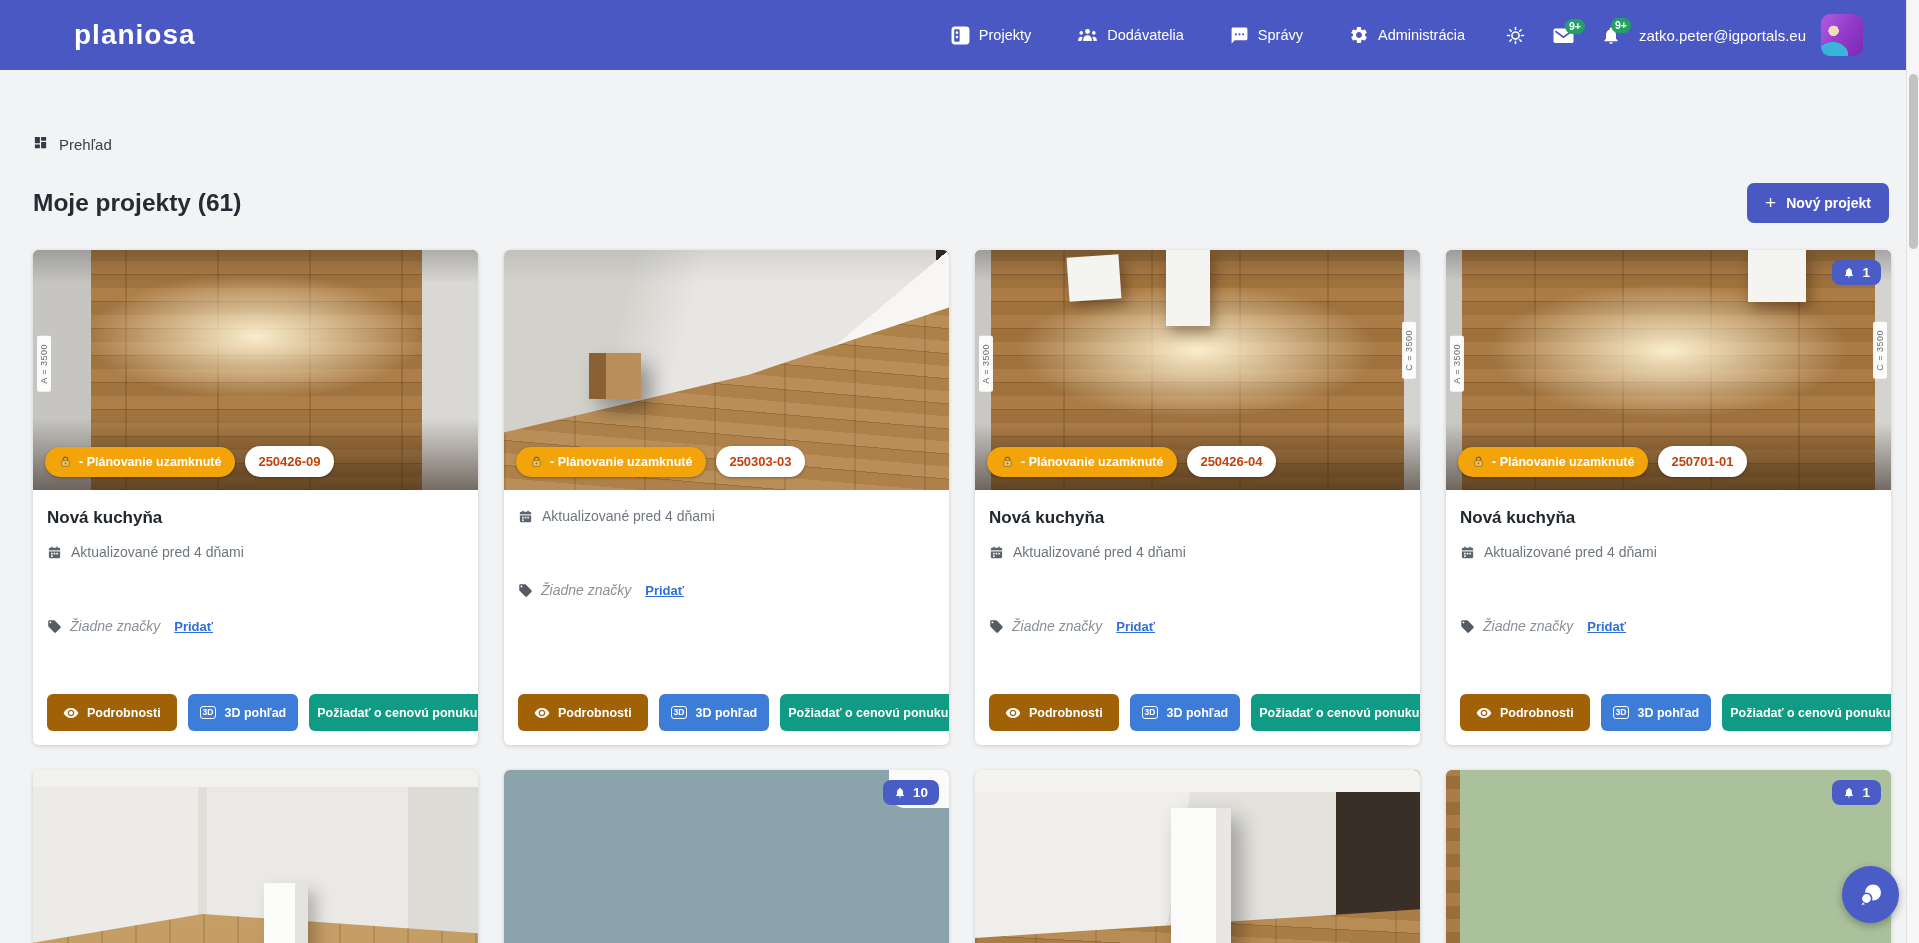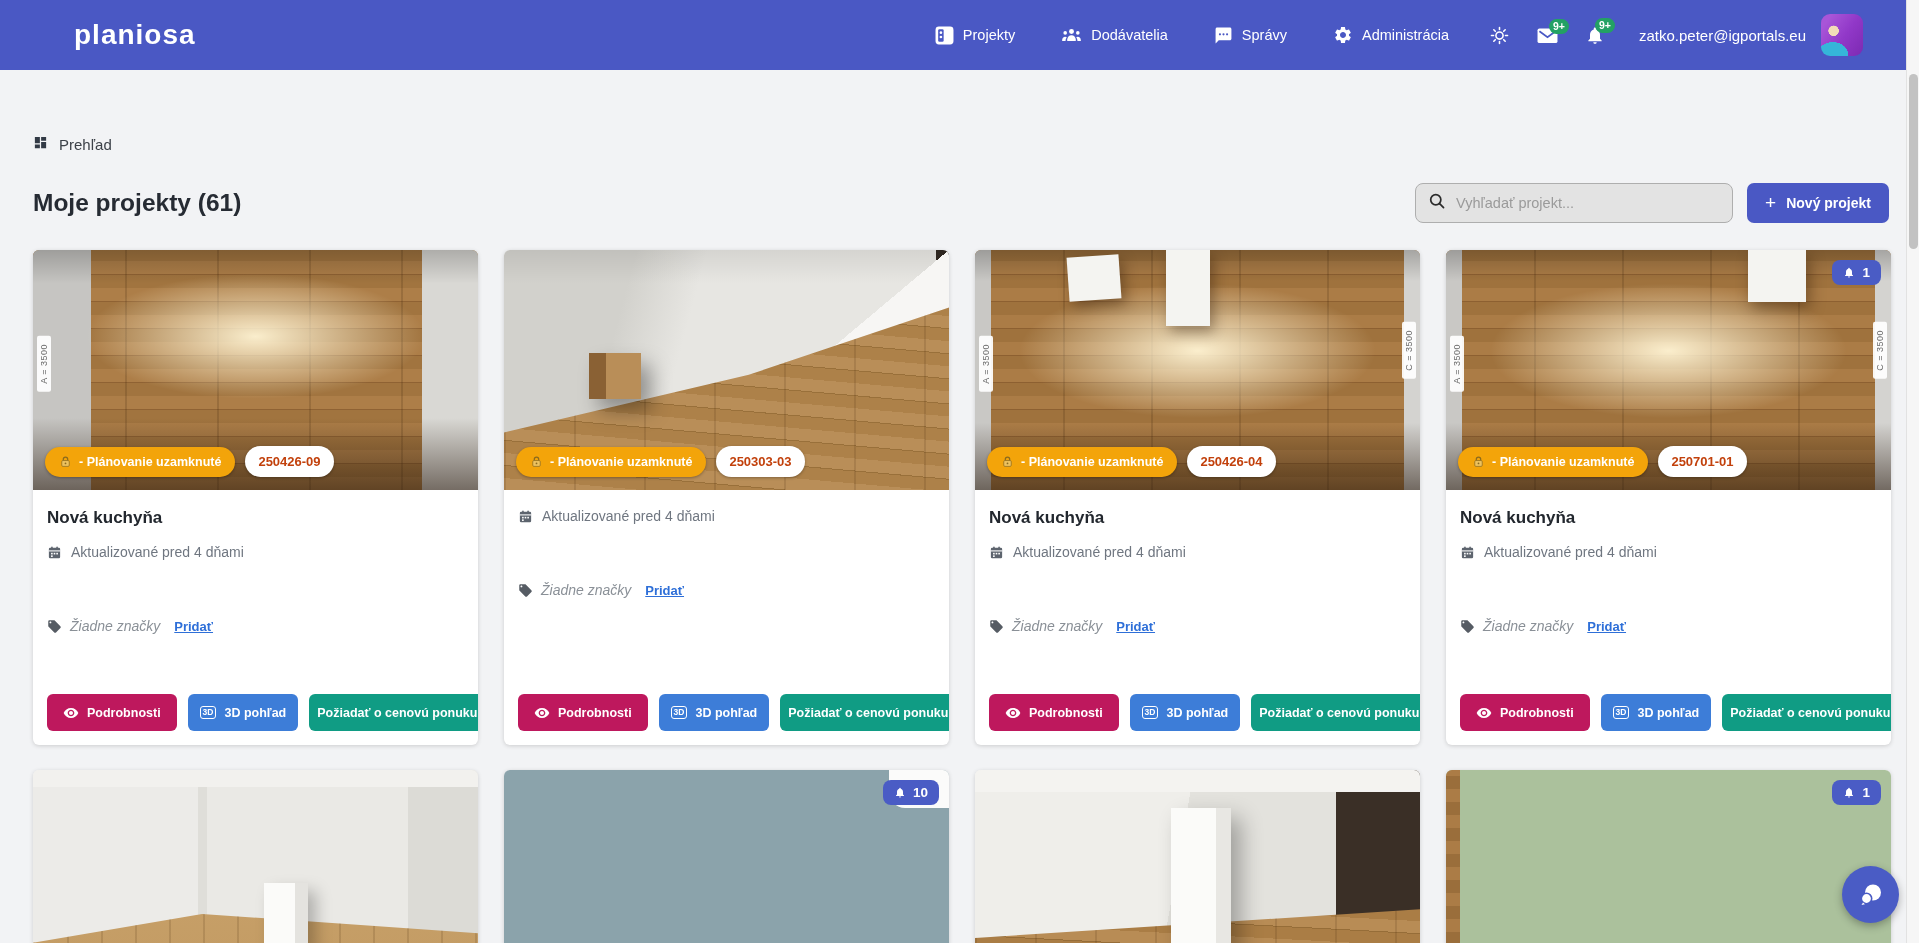--- a/index.html
+++ b/index.html
@@ -10,21 +10,21 @@
   .navbar { height:70px; background:#4a58c4; display:flex; align-items:center;
     padding:0 56px 0 74px; position:relative; }
   .logo { color:#fff; font-size:28px; font-weight:600; letter-spacing:1px; }
   .nav-menu { display:flex; align-items:center; gap:46px; margin-left:auto; }
   .nav-item { display:flex; align-items:center; gap:9px; color:#fff; font-size:14.5px; cursor:pointer; }
   .nav-item svg { display:block; }
   .nav-icons { display:flex; align-items:center; gap:26px; margin-left:40px; }
   .icon-wrap { position:relative; cursor:pointer; display:flex; }
   .nav-badge { position:absolute; top:-7px; right:-10px; background:#23a164; color:#fff;
     font-size:10.5px; font-weight:700; padding:2px 4px; border-radius:9px; line-height:1.1; }
-  .nav-email { color:#fff; font-size:15px; margin-left:34px; cursor:pointer; }
+  .nav-email { color:#fff; font-size:15px; margin-left:18px; cursor:pointer; }
   .avatar { width:42px; height:42px; border-radius:9px; margin-left:15px; cursor:pointer;
     background:
       radial-gradient(circle at 30% 40%, #f2dcb8 0 13%, rgba(242,220,184,0) 14%),
       radial-gradient(ellipse 60% 48% at 28% 96%, #35b6d9 0 60%, rgba(53,182,217,0) 61%),
       linear-gradient(125deg, #a855d8 15%, #9138c8 55%, #7c2ab2 100%); }
 
   
   .scrollbar { position:fixed; top:0; right:0; width:13px; height:943px; background:#f6f6f6;
     border-left:1px solid #e2e2e2; z-index:60; }
   .scroll-thumb { position:absolute; top:74px; left:2px; width:9px; height:175px;
@@ -68,21 +68,21 @@
   .card-body { padding:18px 14px 14px; height:255px; display:flex; flex-direction:column; }
   .card-title { font-size:17px; font-weight:700; color:#22272e; margin-bottom:16px; }
   .card-meta { display:flex; align-items:center; gap:9px; color:#6f7680; font-size:14px; }
   .tags-row { margin-top:58px; display:flex; align-items:center; }
   .no-tags { font-style:italic; color:#8a9097; font-size:14px; margin-left:8px; }
   .add-tag { color:#2e6fd8; font-size:13px; font-weight:700; text-decoration:underline; margin-left:14px; cursor:pointer; }
   .actions { margin-top:auto; display:flex; gap:11px; }
   .btn { height:37px; border:none; border-radius:6px; color:#fff; font-weight:700;
     font-size:12.5px; display:flex; align-items:center; justify-content:center; gap:8px;
     padding:0 12px; cursor:pointer; font-family:inherit; white-space:nowrap; }
-  .btn-details { background:#be185d; padding:4px 16px; }
+  .btn-details { background:#a16207; padding:4px 16px; }
   .btn-3d { background:#3d7dd8; }
   .btn-quote { background:#109c84; flex:1; padding:0 8px; }
   .glyph-3d { border:1.5px solid #fff; border-radius:3px; font-size:8.5px; font-weight:700;
     padding:1px 2px; line-height:1; }
 
   
   .thumb[data-variant="wood-hall"] {
     background:
       linear-gradient(to bottom, rgba(0,0,0,.20), rgba(0,0,0,0) 14%, rgba(0,0,0,0) 70%, rgba(35,20,8,.55) 100%),
       radial-gradient(ellipse 38% 26% at 50% 36%, rgba(255,244,212,.95), rgba(255,244,212,0) 100%),
@@ -241,29 +241,20 @@
   <span>
     <svg width="15" height="15" viewBox="0 0 24 24">
         <path fill="#323a45" d="M3 13h8V3H3v10zm0 8h8v-6H3v6zm10 0h8V11h-8v10zm0-18v6h8V3h-8z"></path>
       </svg>
   </span>
   <span>Prehľad</span>
 </div>
 
 <div class="page-head">
   <h1 class="page-title">Moje projekty (61)</h1>
-  <div class="search-box">
-    <span>
-      <svg width="18" height="18" viewBox="0 0 22 22" fill="none" stroke="#2b2b2b" stroke-width="2.1" stroke-linecap="round">
-          <circle cx="9.5" cy="9.5" r="6.2"></circle>
-          <path d="M14.2 14.2L19 19"></path>
-        </svg>
-    </span>
-    <input type="text" placeholder="Vyhľadať projekt..." style="">
-  </div>
   <button class="btn-new">
     <span class="plus">+</span>
     <span>Nový projekt</span>
   </button>
 </div>
 
 <div class="grid">
 
   <div class="card">
     <div class="thumb" data-variant="wood-hall">

